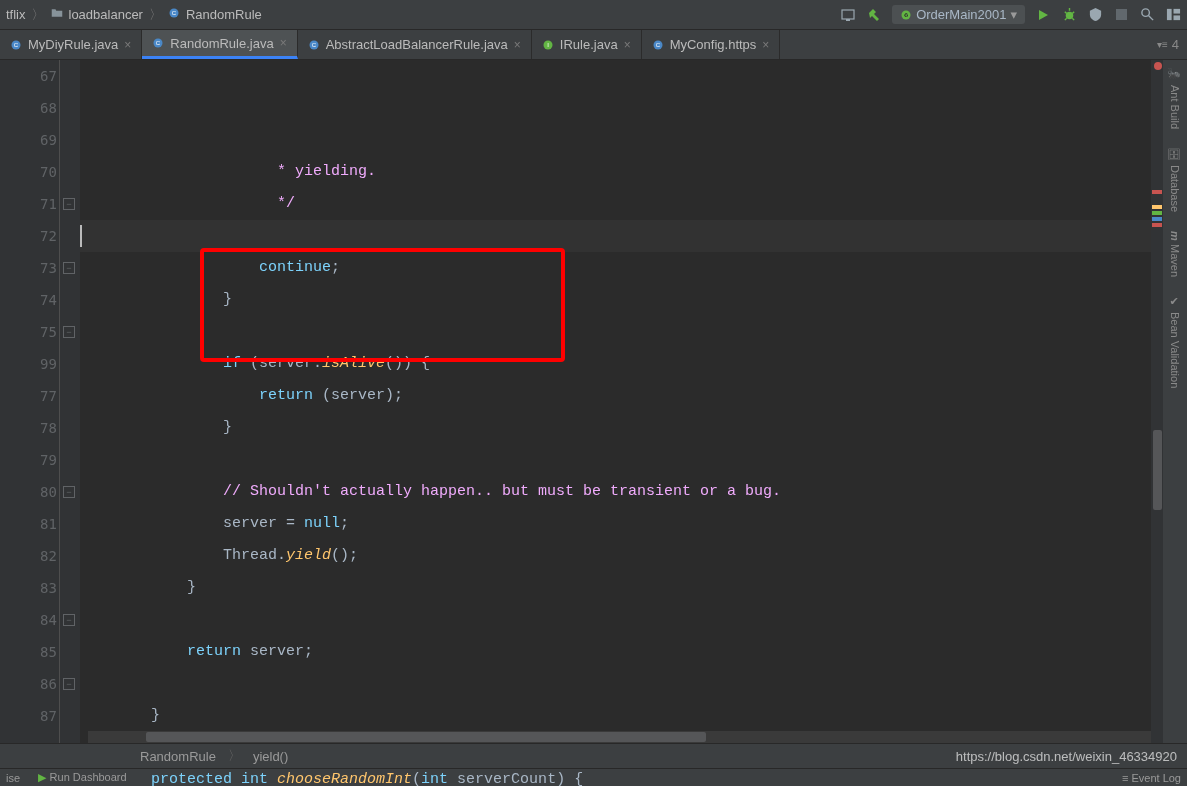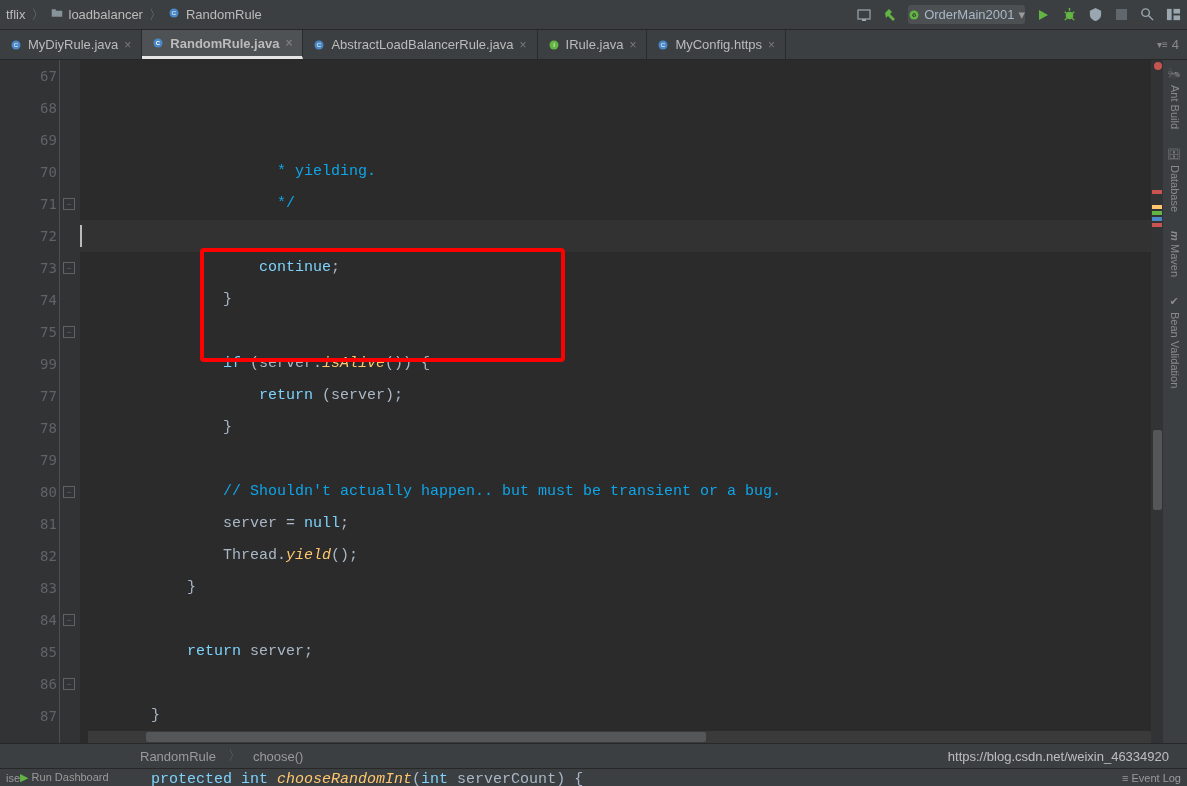--- a/index.html
+++ b/index.html
@@ -34,21 +34,21 @@
 .toolbar-right {
   display: flex;
   align-items: center;
   gap: 10px;
 }
 .run-config {
   display: flex;
   align-items: center;
   gap: 4px;
   background: #4c5052;
-  padding: 2px 0;
+  padding: 2px 8px;
   border-radius: 3px;
   justify-content: space-between;
 }
 .toolbar-icon { width: 16px; height: 16px; display: inline-flex; align-items: center; justify-content: center; cursor: pointer; }
 
 
 .tabs-bar {
   height: 30px;
   background: #3c3f41;
   display: flex;
@@ -60,22 +60,21 @@
   display: flex;
   align-items: center;
   gap: 6px;
   padding: 0 10px;
   border-right: 1px solid #2b2b2b;
   cursor: pointer;
   color: #bbbbbb;
 }
 .tab.active {
   background: #4e5254;
-  border-bottom: 3px solid #e5e5e5;
-  font-weight: bold;
+  border-bottom: 3px solid #3b82f6;
 }
 .tab-close { color: #7a7a7a; font-size: 12px; cursor: pointer; }
 .tabs-right {
   margin-left: auto;
   display: flex;
   align-items: center;
   padding-right: 8px;
   gap: 4px;
   color: #888;
 }
@@ -151,21 +150,21 @@
   top: 248px;
   width: 365px;
   height: 114px;
   pointer-events: none;
   border-radius: 4px;
 }
 
 
 .kw { color: #7dd3fc; }
 .method { color: #ffc66d; font-style: italic; }
-.comment { color: #0ea5e9; }
+.comment { color: #f0abfc; }
 .ident { color: #a9b7c6; }
 .brace { color: #a9b7c6; }
 
 
 .right-strip {
   position: absolute;
   right: 0;
   top: 60px;
   bottom: 43px;
   width: 24px;
@@ -216,27 +215,27 @@
   height: 18px;
   background: #3c3f41;
   border-top: 1px solid #282828;
   display: flex;
   align-items: center;
   font-size: 11px;
   color: #9a9a9a;
   padding: 0 6px;
   justify-content: space-between;
 }
-.status-left { display: flex; gap: 0; align-items: center; }
+.status-left { display: flex; gap: 18px; align-items: center; }
 .status-right { display: flex; gap: 14px; }
 
 
 .watermark {
   position: absolute;
-  right: 18px;
+  right: 10px;
   bottom: 22px;
   color: rgba(255,255,255,0.65);
   font-size: 13px;
   font-family: Arial, sans-serif;
   pointer-events: none;
 }
 
 
 .caret {
   position: absolute;
@@ -497,21 +496,21 @@
 </div>
 
 <div class="hscroll">
   <div class="hscroll-thumb"></div>
 </div>
 <div class="vscroll-thumb"></div>
 
 <div class="editor-crumb">
   <span>RandomRule</span>
   <span class="sep">〉</span>
-  <span>choose()</span>
+  <span>yield()</span>
 </div>
 
 <div class="status-bar">
   <div class="status-left">
     <span>ise</span>
     <span>
       <span style="color:#62b543;">▶ </span><span>Run Dashboard</span>
     </span>
   </div>
   <div class="status-right">

